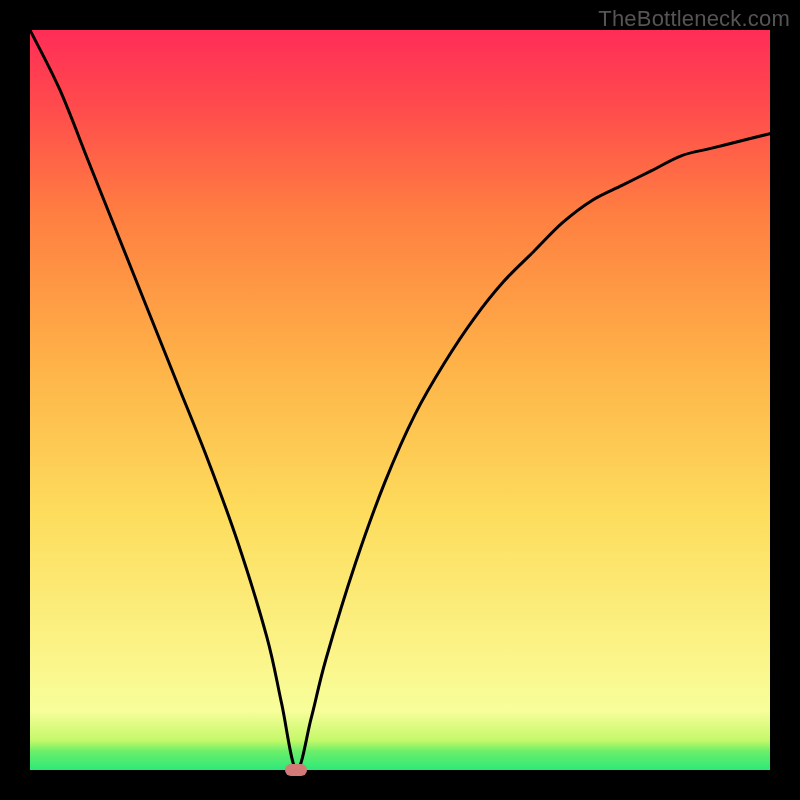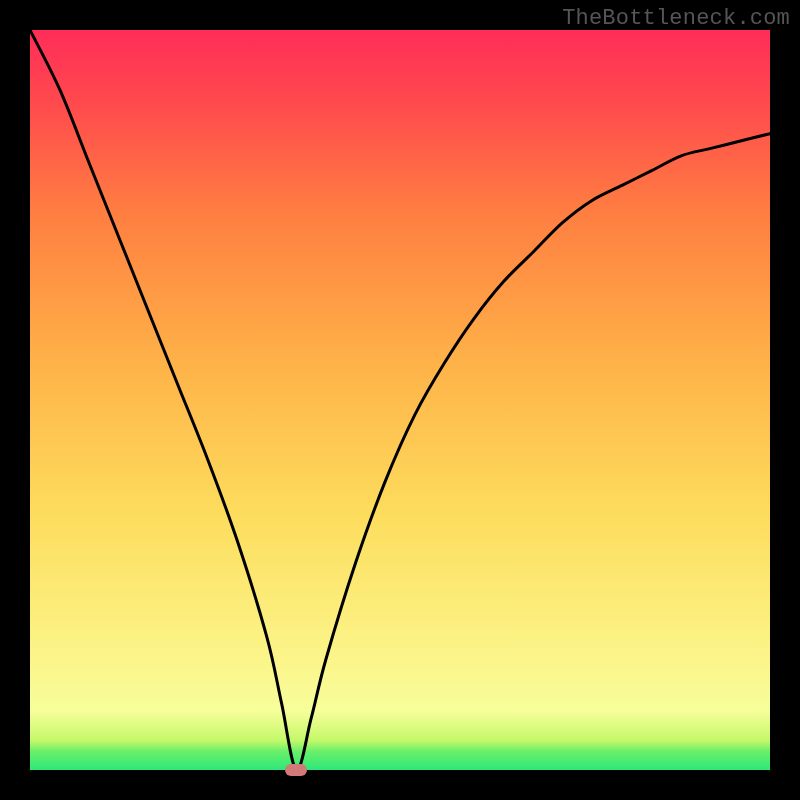--- a/index.html
+++ b/index.html
@@ -25,21 +25,21 @@
       #fddc5c 35%,
       #feb248 55%,
       #ff7f41 75%,
       #ff4a4d 90%,
       #ff2d58 100%);
   }
   .watermark {
     position: absolute;
     top: 6px;
     right: 10px;
-    font-family: Liberation Mono, monospace;
+    font-family: Liberation Sans, sans-serif;
     font-size: 22px;
     font-weight: 500;
     color: #555;
     letter-spacing: 0.2px;
   }
   .curve {
     position: absolute;
     left: 0; top: 0;
     width: 740px;
     height: 740px;

